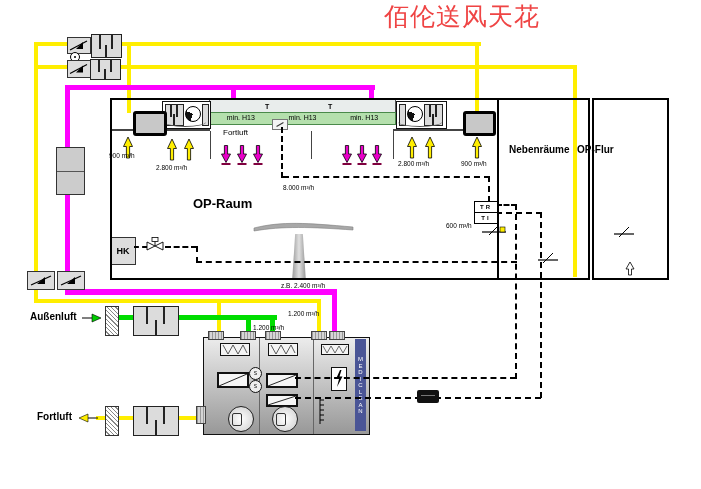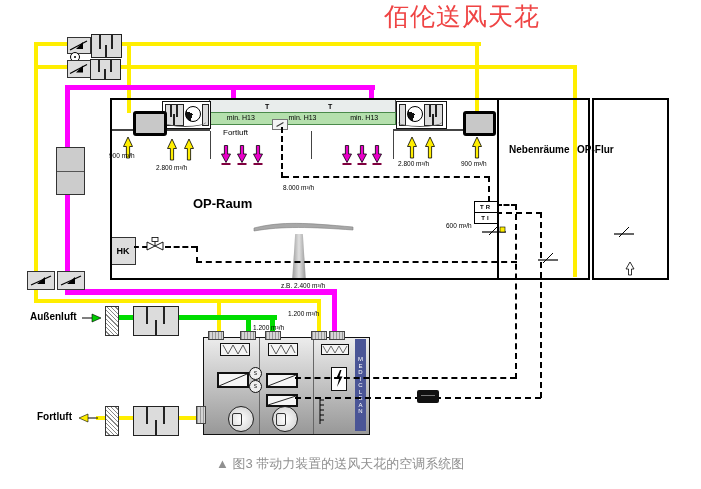--- a/index.html
+++ b/index.html
@@ -32,21 +32,20 @@
   .z5{z-index:5;}
   .coil{position:absolute;border:1px solid #111;background:#f2f2f2;}
   .circ{position:absolute;border:1px solid #111;border-radius:50%;background:#eee;}
 </style>
 </head>
 <body>
 
 <div id="stage">
 
   <div class="lbl" style="left:384px;top:0px;font-size:25px;color:#ef4444;letter-spacing:1px;">佰伦送风天花</div>
-  <div class="lbl" style="left:216px;top:455px;font-size:13px;color:#909090;">▲ 图3 带动力装置的送风天花的空调系统图</div>
 
   <div class="p py" style="left:36px;top:42px;width:445px;height:4px;"></div>
   <div class="p py" style="left:36px;top:65px;width:541px;height:4px;"></div>
   <div class="p py" style="left:34px;top:42px;width:4px;height:261px;"></div>
   <div class="p py" style="left:127px;top:44px;width:4px;height:69px;"></div>
   <div class="p py" style="left:475px;top:44px;width:4px;height:69px;"></div>
   <div class="p py" style="left:573px;top:65px;width:4px;height:212px;"></div>
   <div class="p py" style="left:36px;top:299px;width:285px;height:4px;"></div>
   <div class="p py" style="left:217px;top:301px;width:4px;height:36px;"></div>
   <div class="p py" style="left:317px;top:301px;width:4px;height:36px;"></div>

